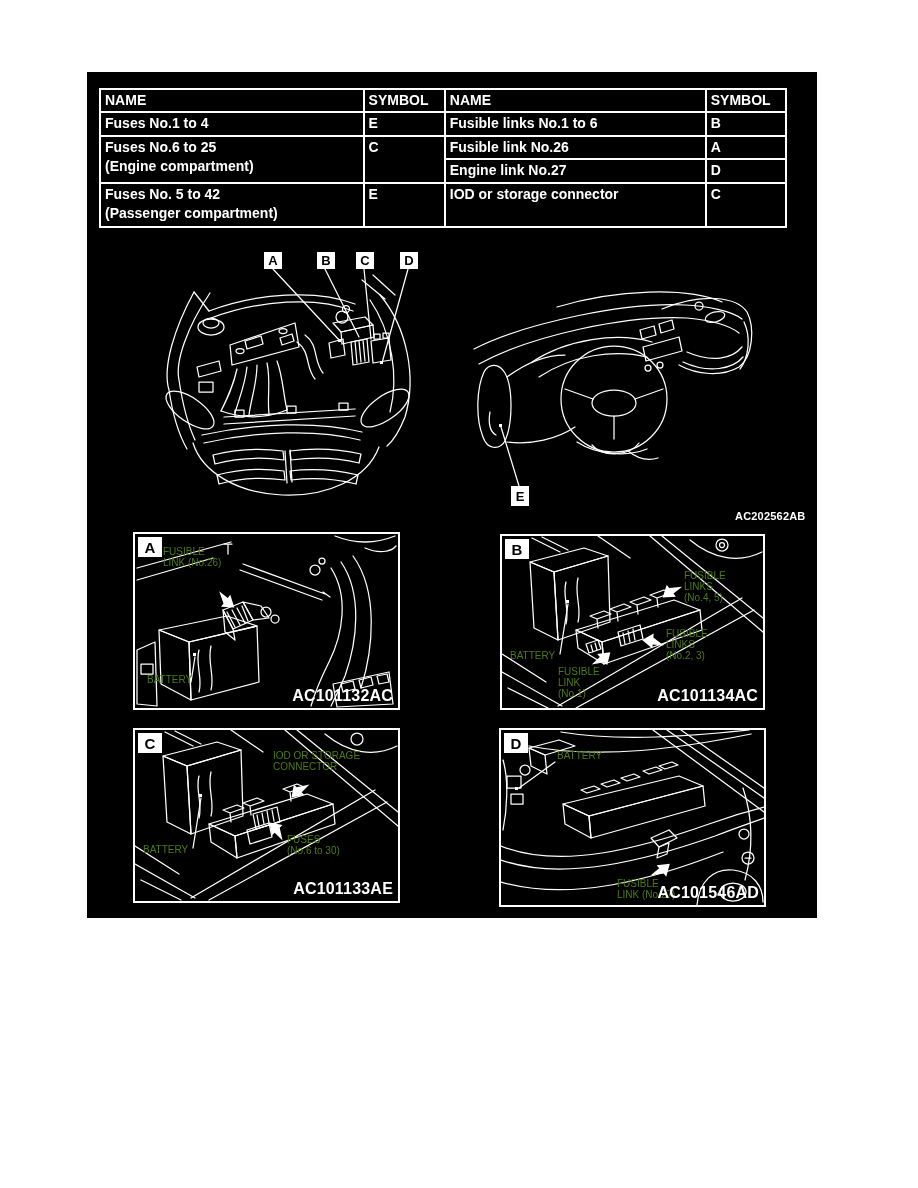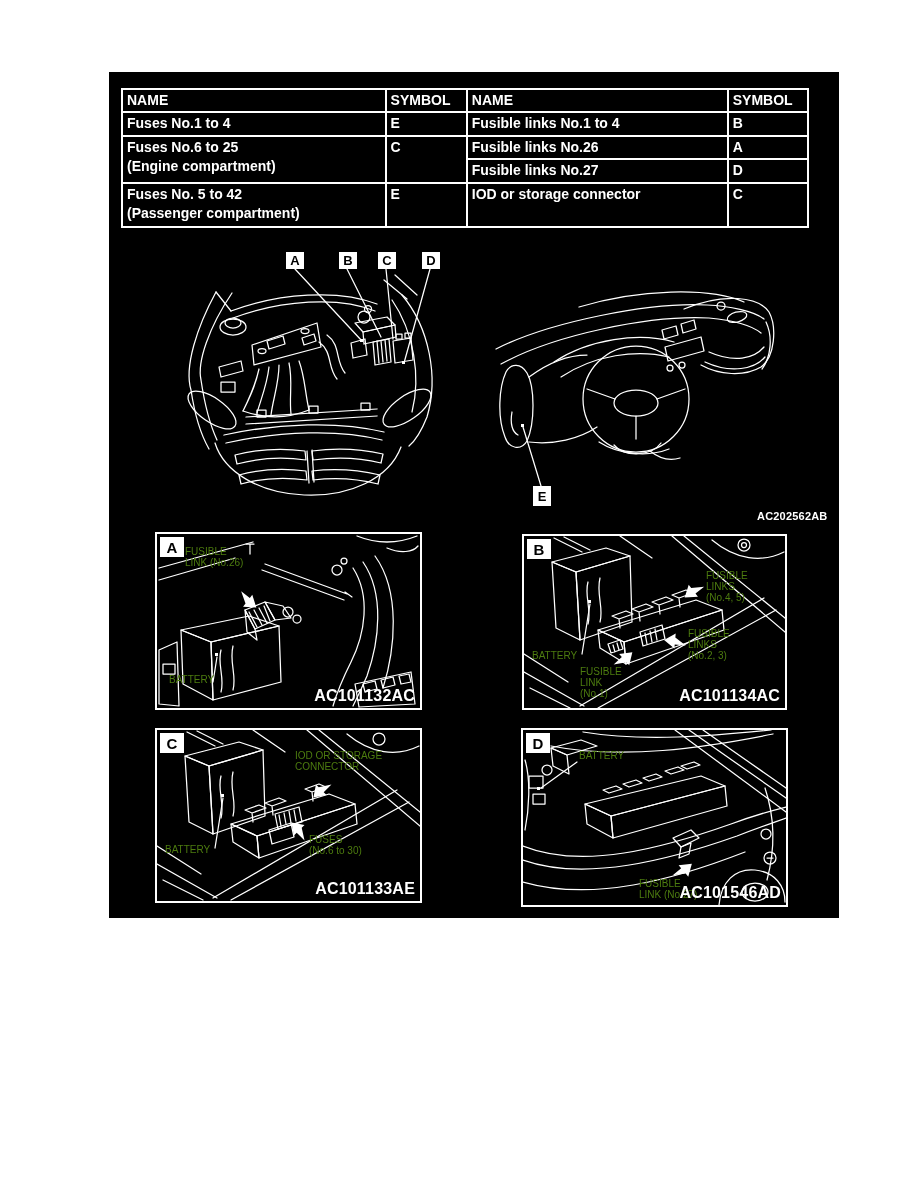--- a/index.html
+++ b/index.html
@@ -1,18 +1,18 @@
 <!DOCTYPE html>
 <html><head>
 <meta charset="utf-8">
 <style>
   html,body{margin:0;padding:0;background:#e8e8e8;}
   .page{position:relative;width:918px;height:1188px;background:#ffffff;overflow:hidden;
         font-family:"Liberation Sans",sans-serif;}
-  .plate{position:absolute;left:109px;top:72px;width:730px;height:846px;background:#000000;}
+  .plate{position:absolute;left:87px;top:72px;width:730px;height:846px;background:#000000;}
 
   
   table.ftable{position:absolute;left:12px;top:16px;width:688px;border-collapse:collapse;
 ature               table-layout:fixed;color:#fff;font-size:14px;}
   table.ftable th,table.ftable td{border:2px solid #ffffff;padding:1px 4px;text-align:left;
                vertical-align:top;line-height:19px;font-weight:bold;overflow:hidden;}
   table.ftable th{font-weight:bold;height:19px;}
   .prew{white-space:pre-line;margin-top:36px;}
 
   
@@ -46,32 +46,32 @@
       <tbody>
           <tr>
         <th style="width:265px">NAME</th>
         <th style="width:72px">SYMBOL</th>
         <th style="width:264px">NAME</th>
         <th style="width:71px">SYMBOL</th>
       </tr>
       <tr>
         <td style="height:20px">Fuses No.1 to 4</td>
         <td>E</td>
-        <td>Fusible links No.1 to 4</td>
+        <td>Fusible links No.1 to 6</td>
         <td>B</td>
       </tr>
       <tr>
         <td rowspan="2" class="prew" style="height:20px">Fuses No.6 to 25
 (Engine compartment)</td>
         <td rowspan="2">C</td>
-        <td>Fusible links No.26</td>
+        <td>Fusible link No.26</td>
         <td>A</td>
       </tr>
       <tr>
-        <td style="height:20px">Fusible links No.27</td>
+        <td style="height:20px">Engine link No.27</td>
         <td>D</td>
       </tr>
       <tr>
         <td class="prew" style="height:40px">Fuses No. 5 to 42
 (Passenger compartment)</td>
         <td>E</td>
         <td>IOD or storage connector</td>
         <td>C</td>
       </tr>
     </tbody>

